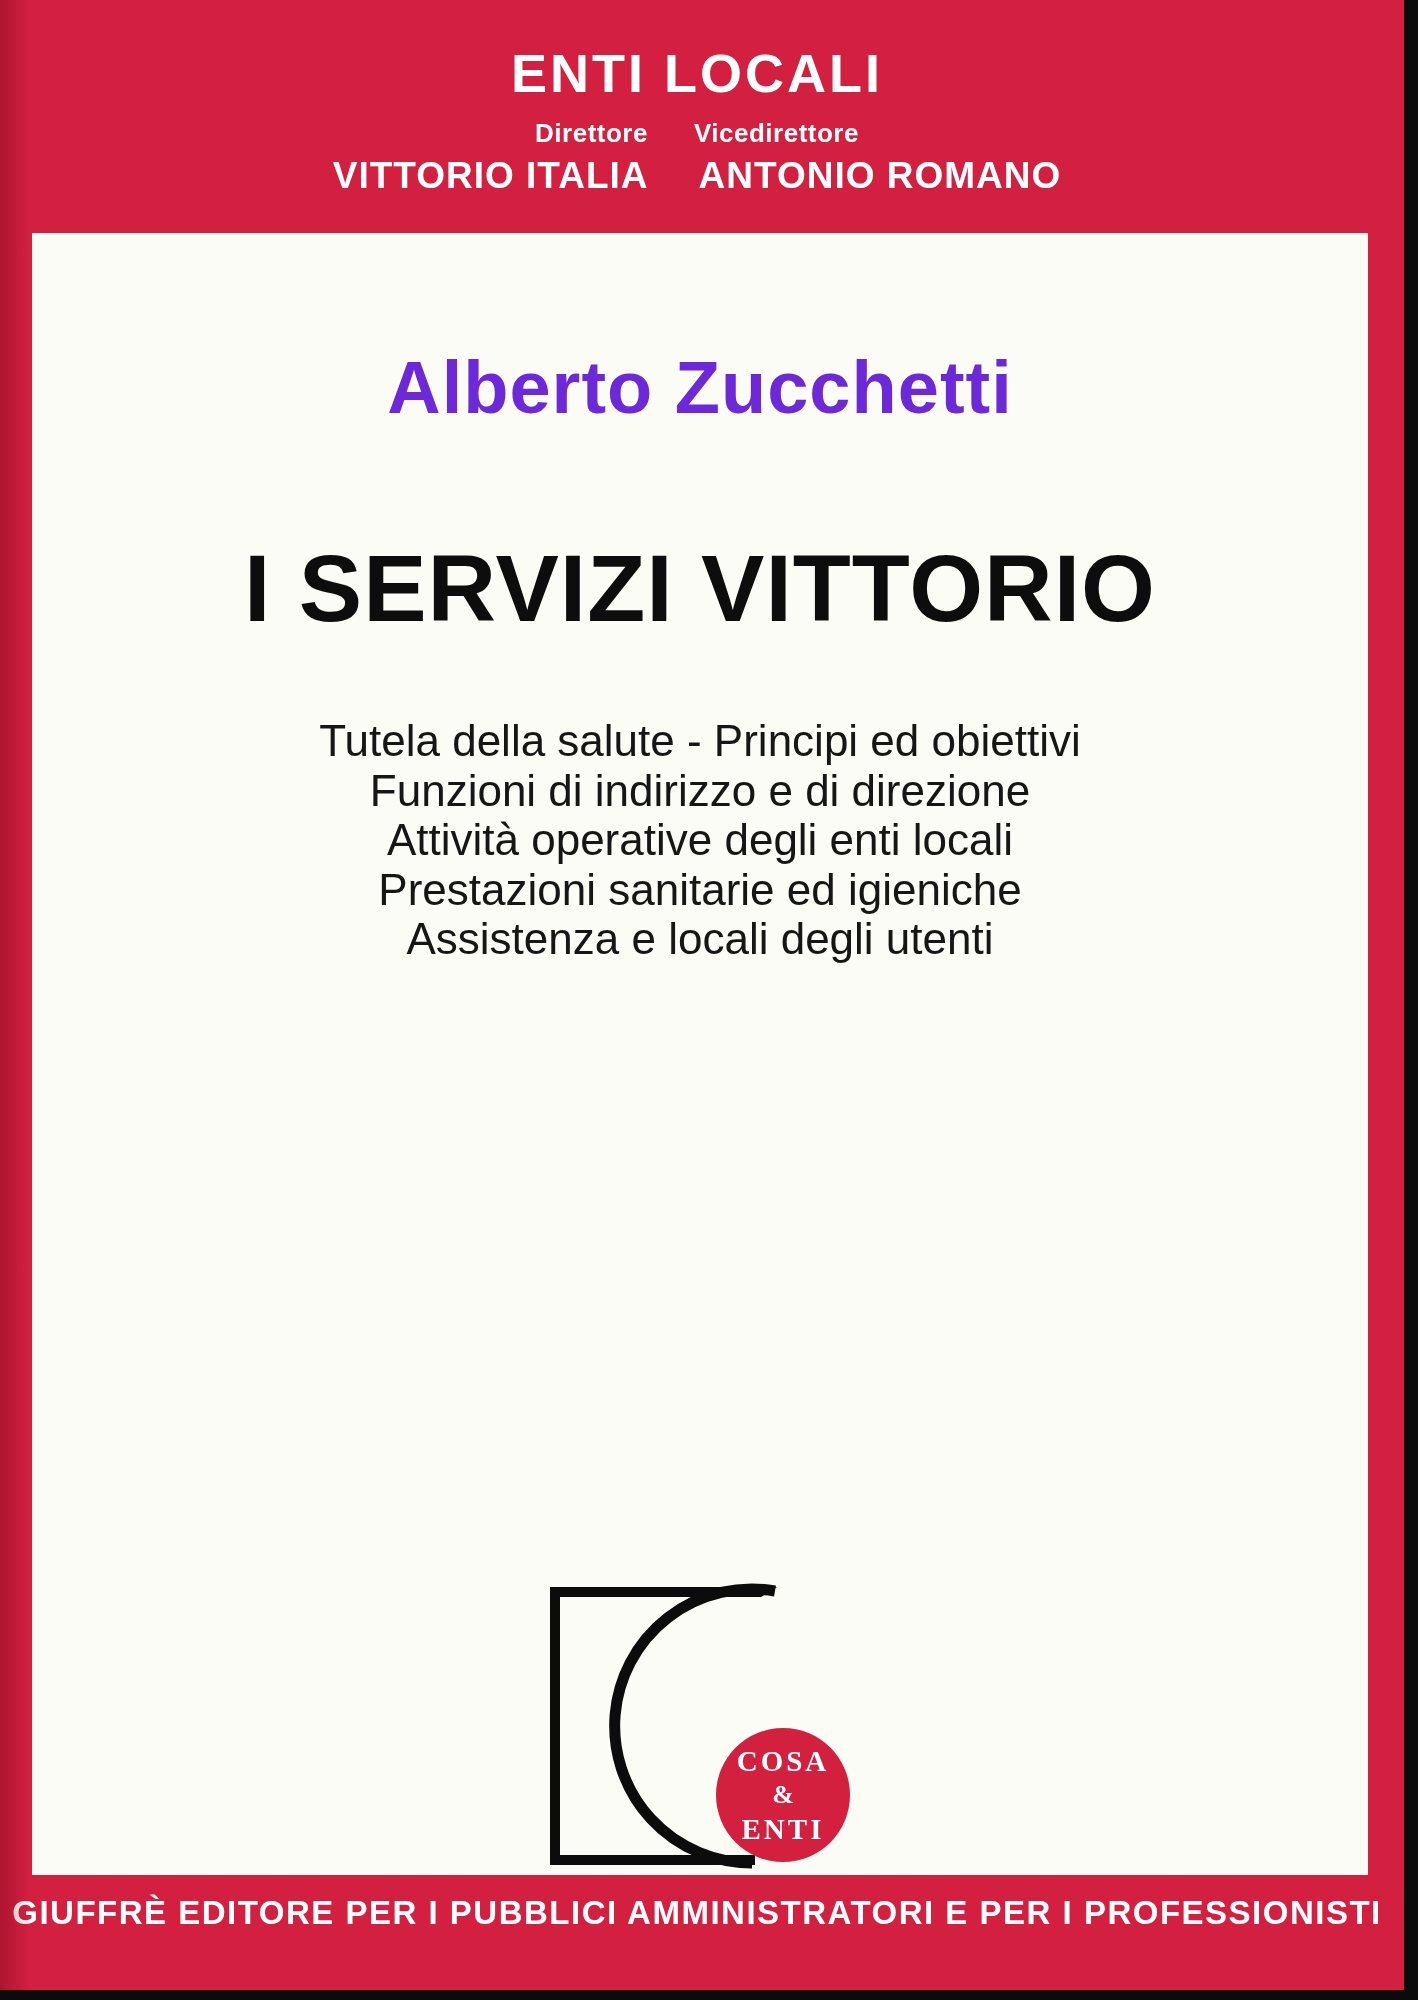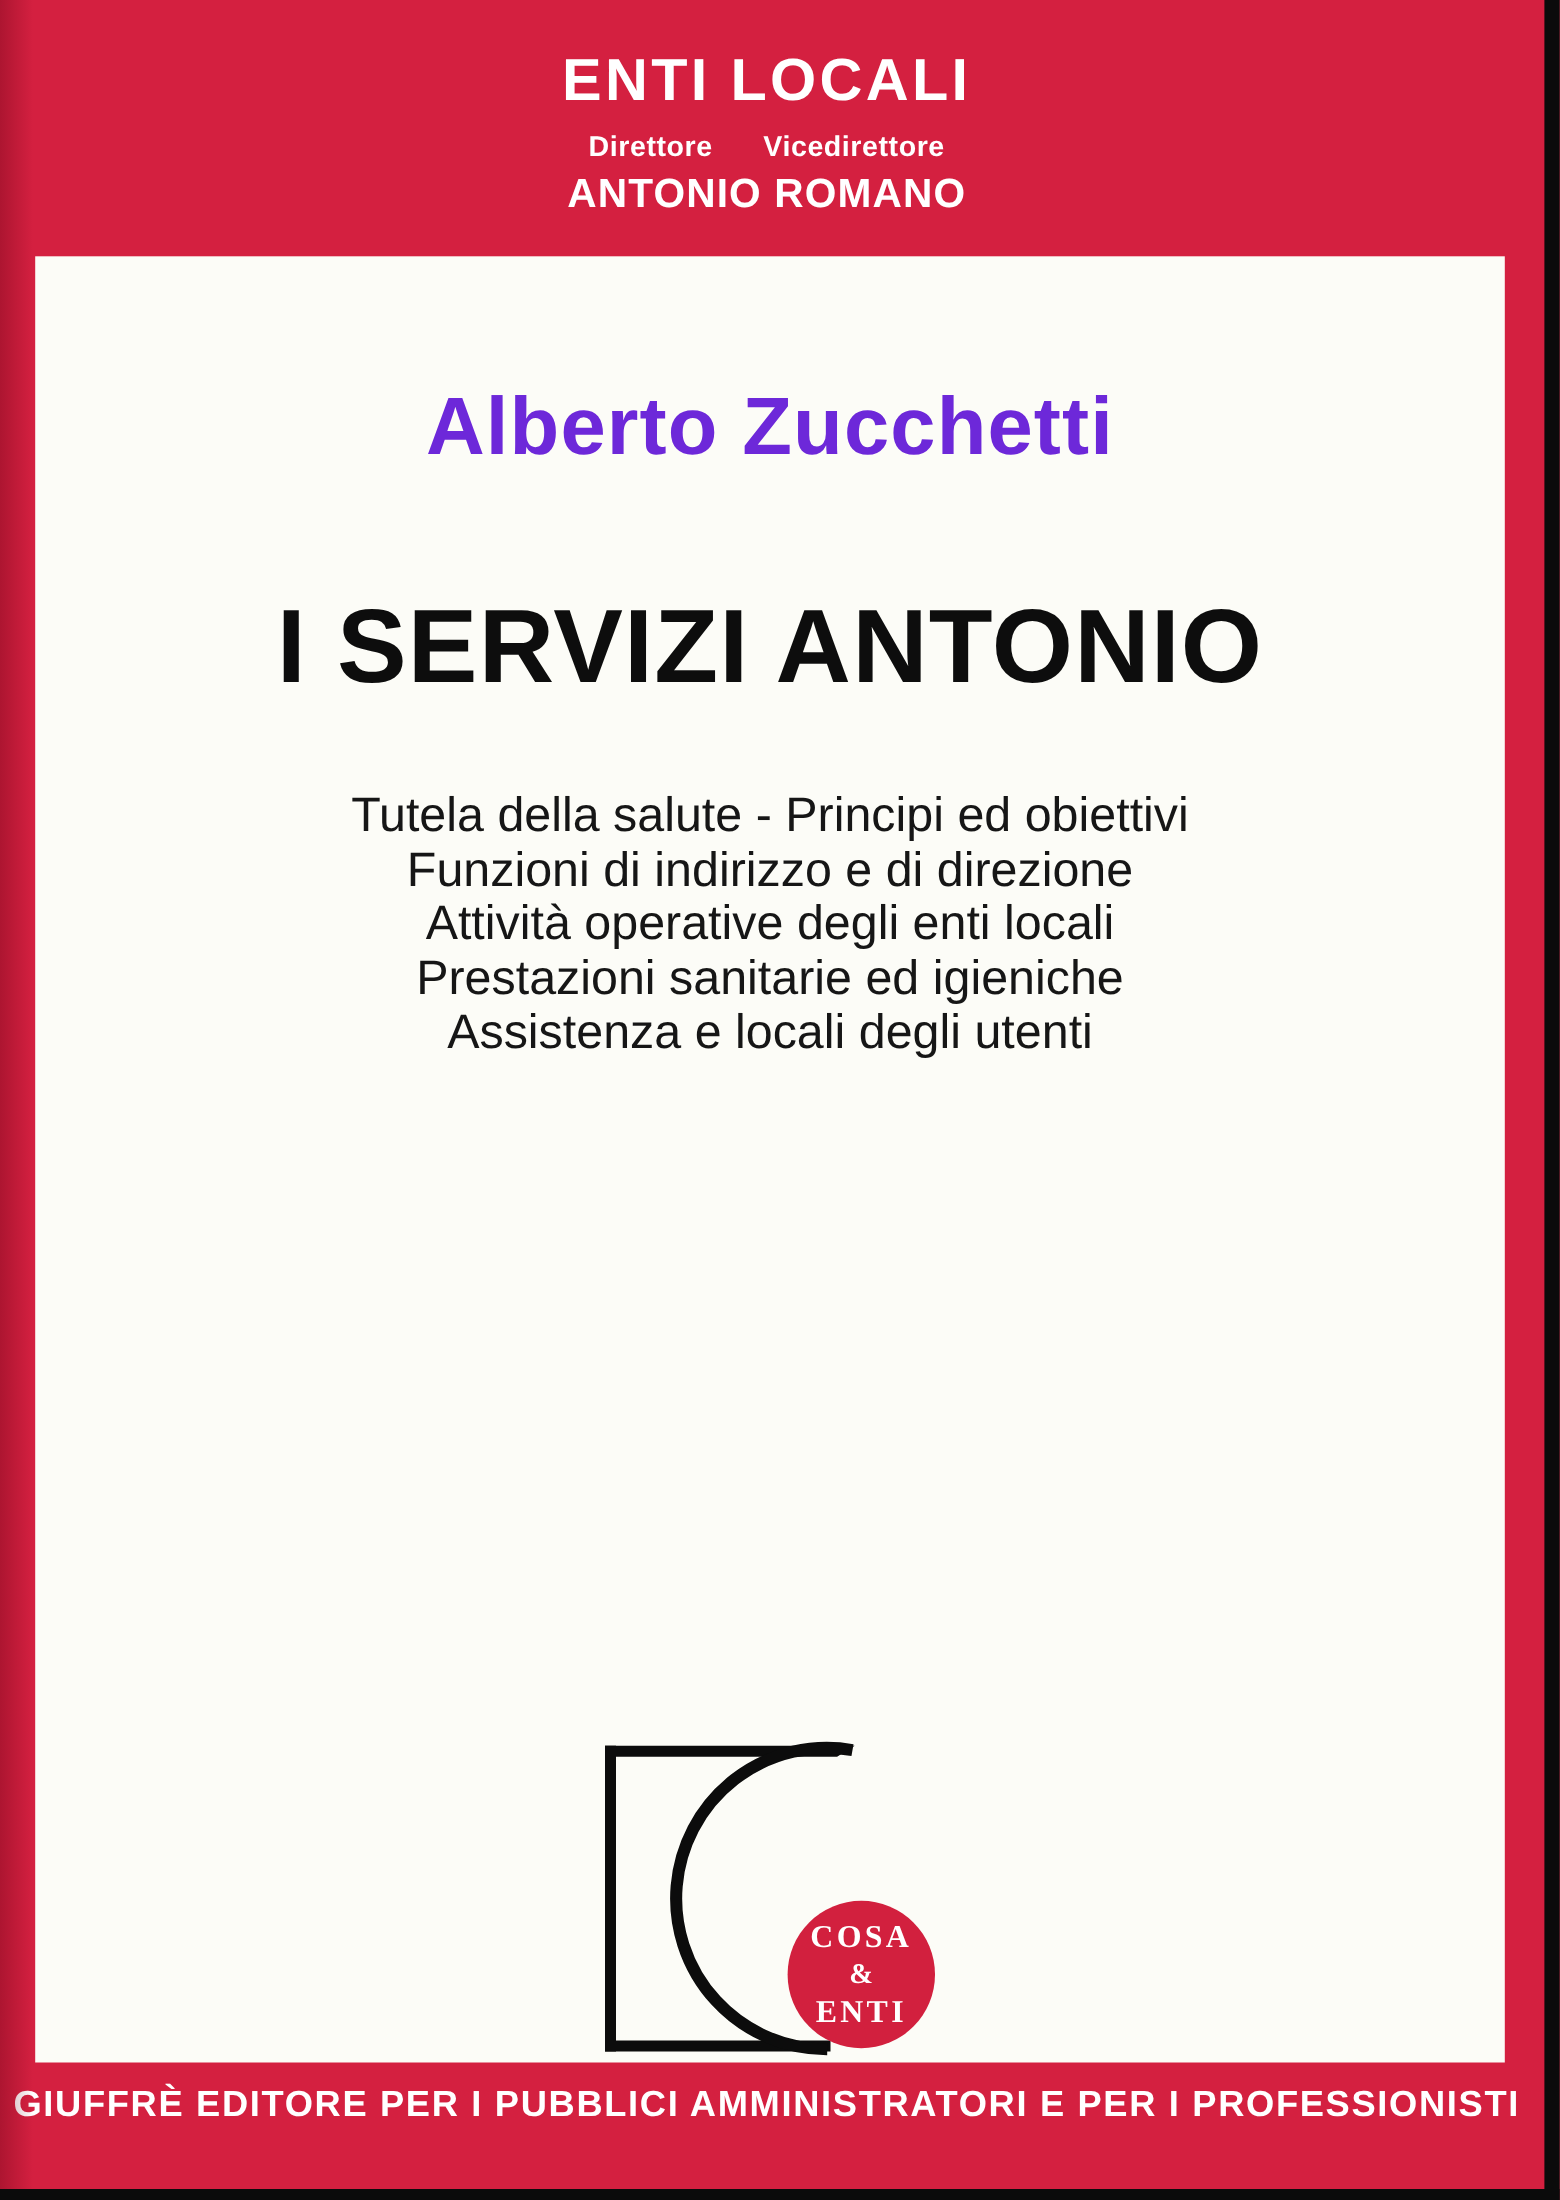--- a/index.html
+++ b/index.html
@@ -79,27 +79,28 @@
 
 <div class="cover">
 
   <div class="header">
     <div class="series-title">ENTI LOCALI</div>
     <div class="roles-line">
       <span>Direttore</span>
       <span>Vicedirettore</span>
     </div>
     <div class="names-line">
+      <span>VITTORIO ITALIA</span>
       <span>ANTONIO ROMANO</span>
     </div>
   </div>
 
   <div class="panel">
     <div class="author">Alberto Zucchetti</div>
-    <div class="book-title">I SERVIZI ANTONIO</div>
+    <div class="book-title">I SERVIZI VITTORIO</div>
 
     <div class="subtitle">
       <div>Tutela della salute - Principi ed obiettivi</div>
       <div>Funzioni di indirizzo e di direzione</div>
       <div>Attività operative degli enti locali</div>
       <div>Prestazioni sanitarie ed igieniche</div>
       <div>Assistenza e locali degli utenti</div>
     </div>
 
     <svg class="logo" viewBox="0 0 330 300" xmlns="http://www.w3.org/2000/svg">

